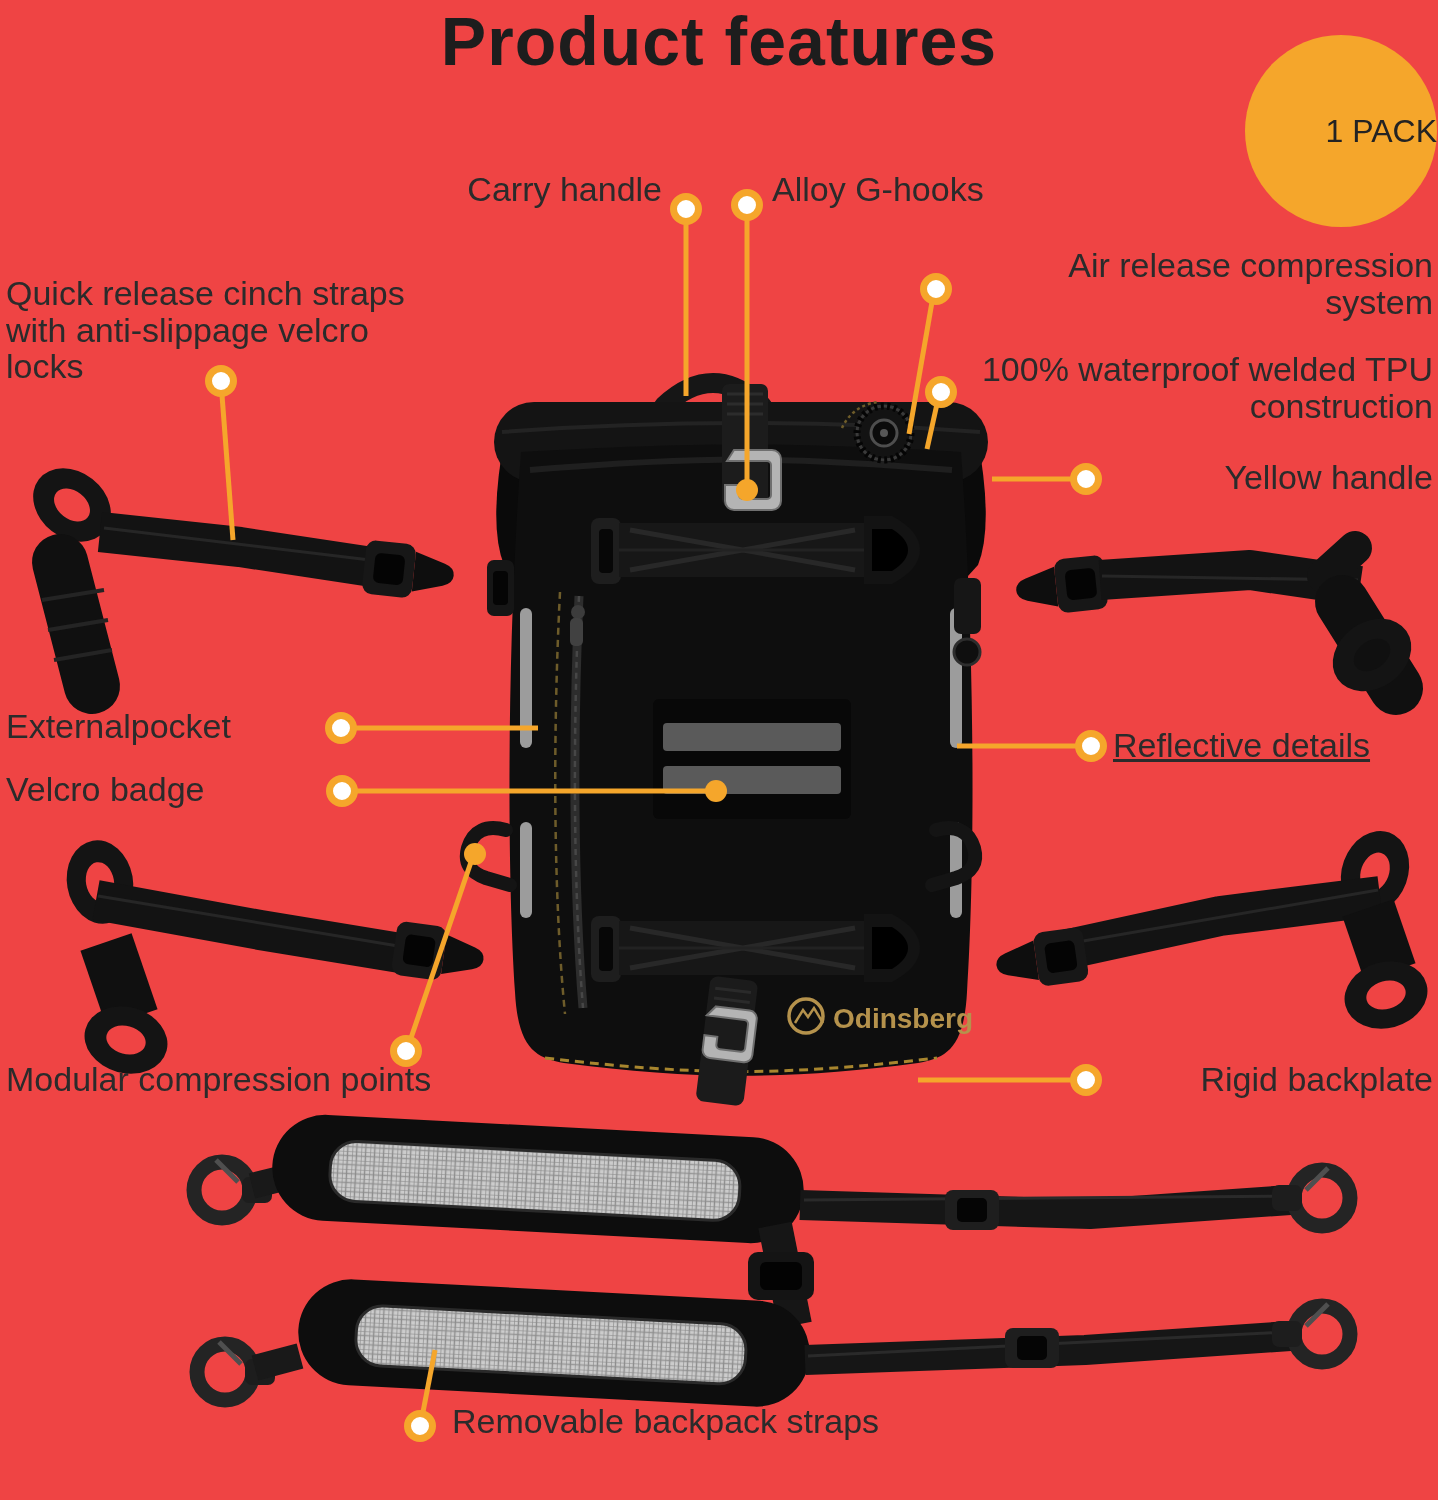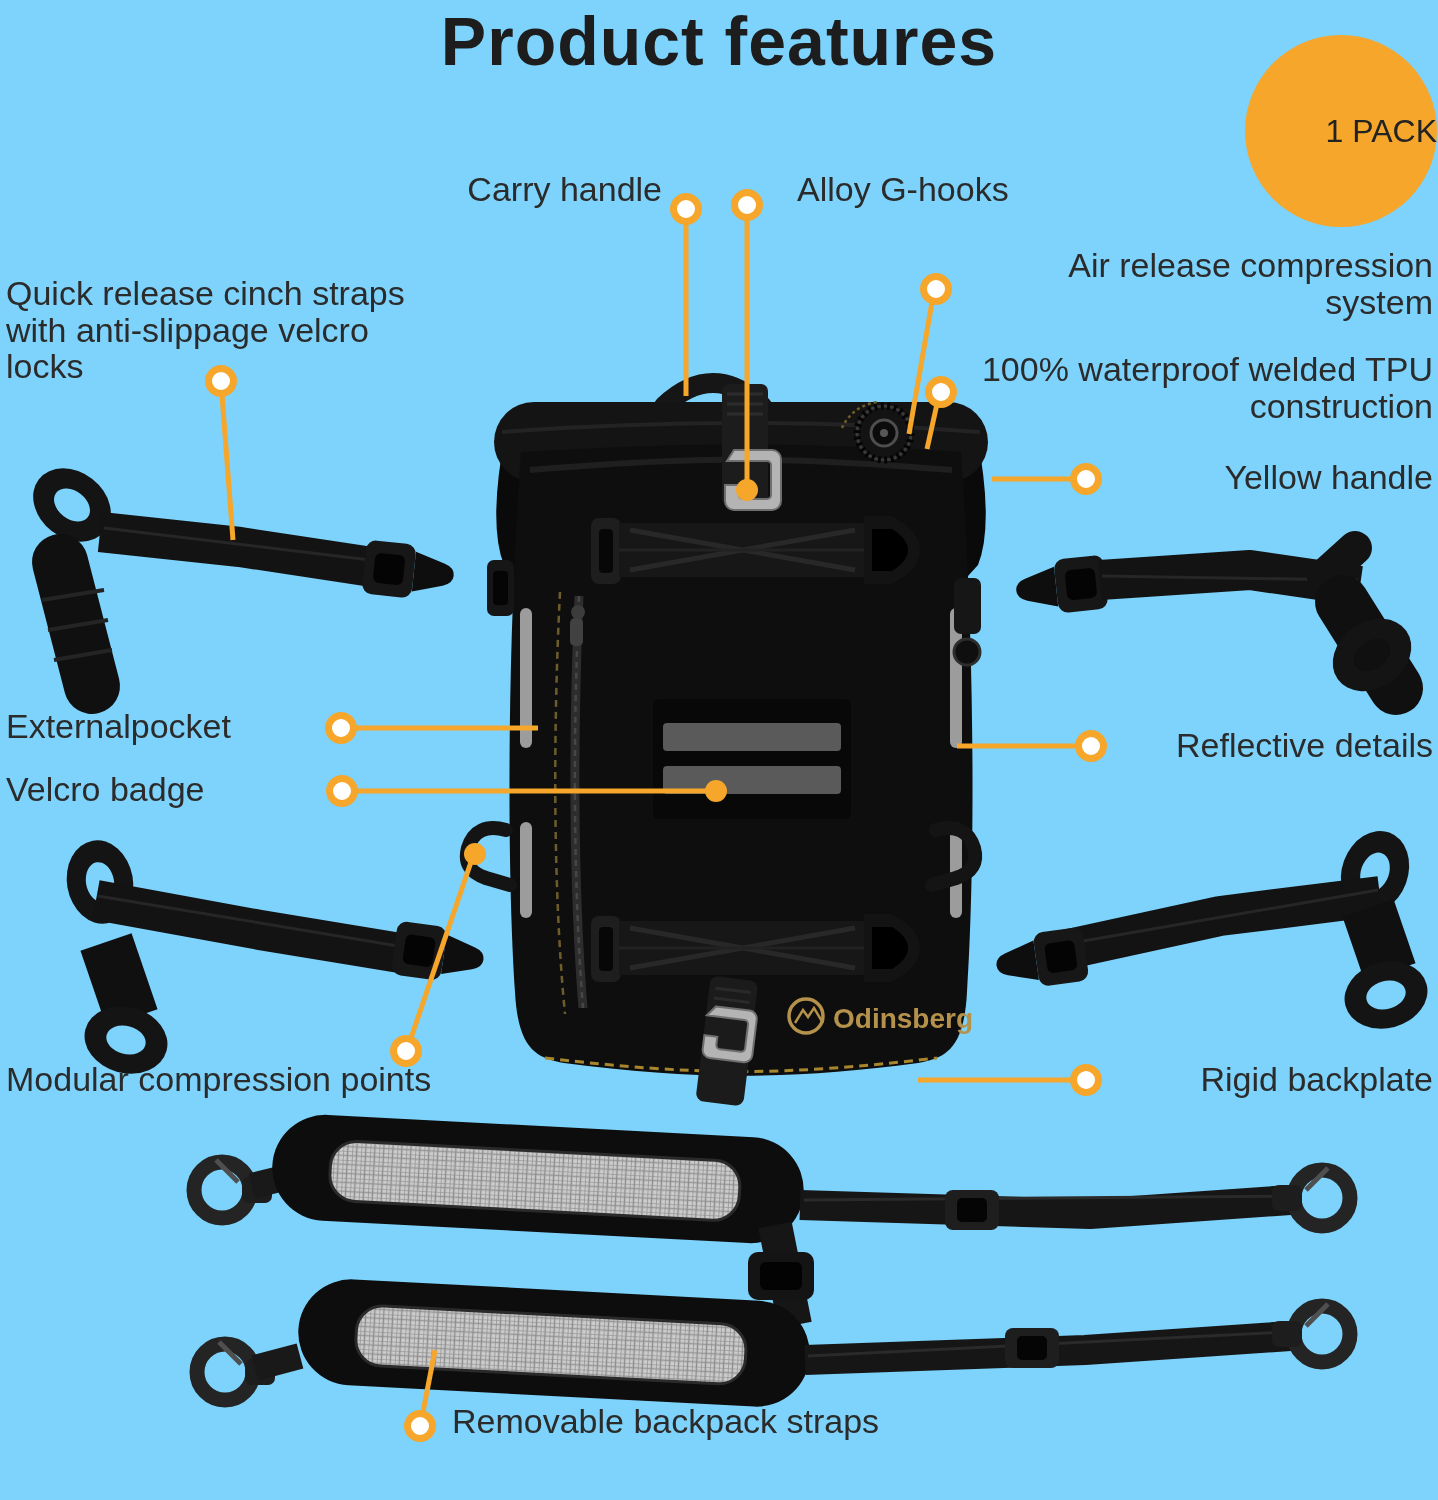--- a/index.html
+++ b/index.html
@@ -1,43 +1,43 @@
 <!DOCTYPE html>
 <html><head>
 <meta charset="utf-8">
 <style>
   * { margin:0; padding:0; box-sizing:border-box; }
   html,body { background:#ffffff; }
   body { font-family:"Liberation Sans", sans-serif; }
   .canvas{
-    position:relative; width:1438px; height:1500px; background:#7dd3fc; overflow:hidden;
+    position:relative; width:1438px; height:1500px; background:#ef4444; overflow:hidden;
   }
   .title{
     position:absolute; top:2px; left:0; width:100%;
     text-align:center; font-size:68px; font-weight:700; color:#1d1d1d; letter-spacing:1px;
   }
   .badge{
     position:absolute; left:1245px; top:35px; width:192px; height:192px;
     border-radius:50%; background:#F5A62B;
     display:flex; align-items:center; justify-content:flex-end;
     font-size:32px; color:#232323;
   }
   .overlay{ position:absolute; left:0; top:0; width:1438px; height:1500px; }
   .callout{
     position:absolute; font-size:34px; color:#2b2b2b; line-height:1.08;
   }
   .c1{left:340px;top:171px;width:322px;text-align:right;}
-  .c2{left:772px;top:171px;width:330px;margin-left:25px;}
+  .c2{left:772px;top:171px;width:330px;}
   .c3{left:6px;top:227px;width:402px;margin-top:48px;}
   .c4{left:960px;top:247px;width:473px;text-align:right;}
   .c5{left:960px;top:351px;width:473px;text-align:right;}
   .c6{left:1113px;top:459px;width:320px;text-align:right;}
   .c7{left:6px;top:708px;width:330px;}
   .c8{left:6px;top:771px;width:330px;}
-  .c9{left:1113px;top:727px;width:320px;text-align:right;}
+  .c9{left:1113px;top:727px;width:320px;text-decoration:underline;}
   .c10{left:6px;top:1061px;width:540px;}
   .c11{left:1113px;top:1061px;width:320px;text-align:right;}
   .c12{left:452px;top:1403px;width:560px;}
 </style>
 </head>
 <body>
 
 <div class="canvas">
 
   <h1 class="title">Product features</h1>

